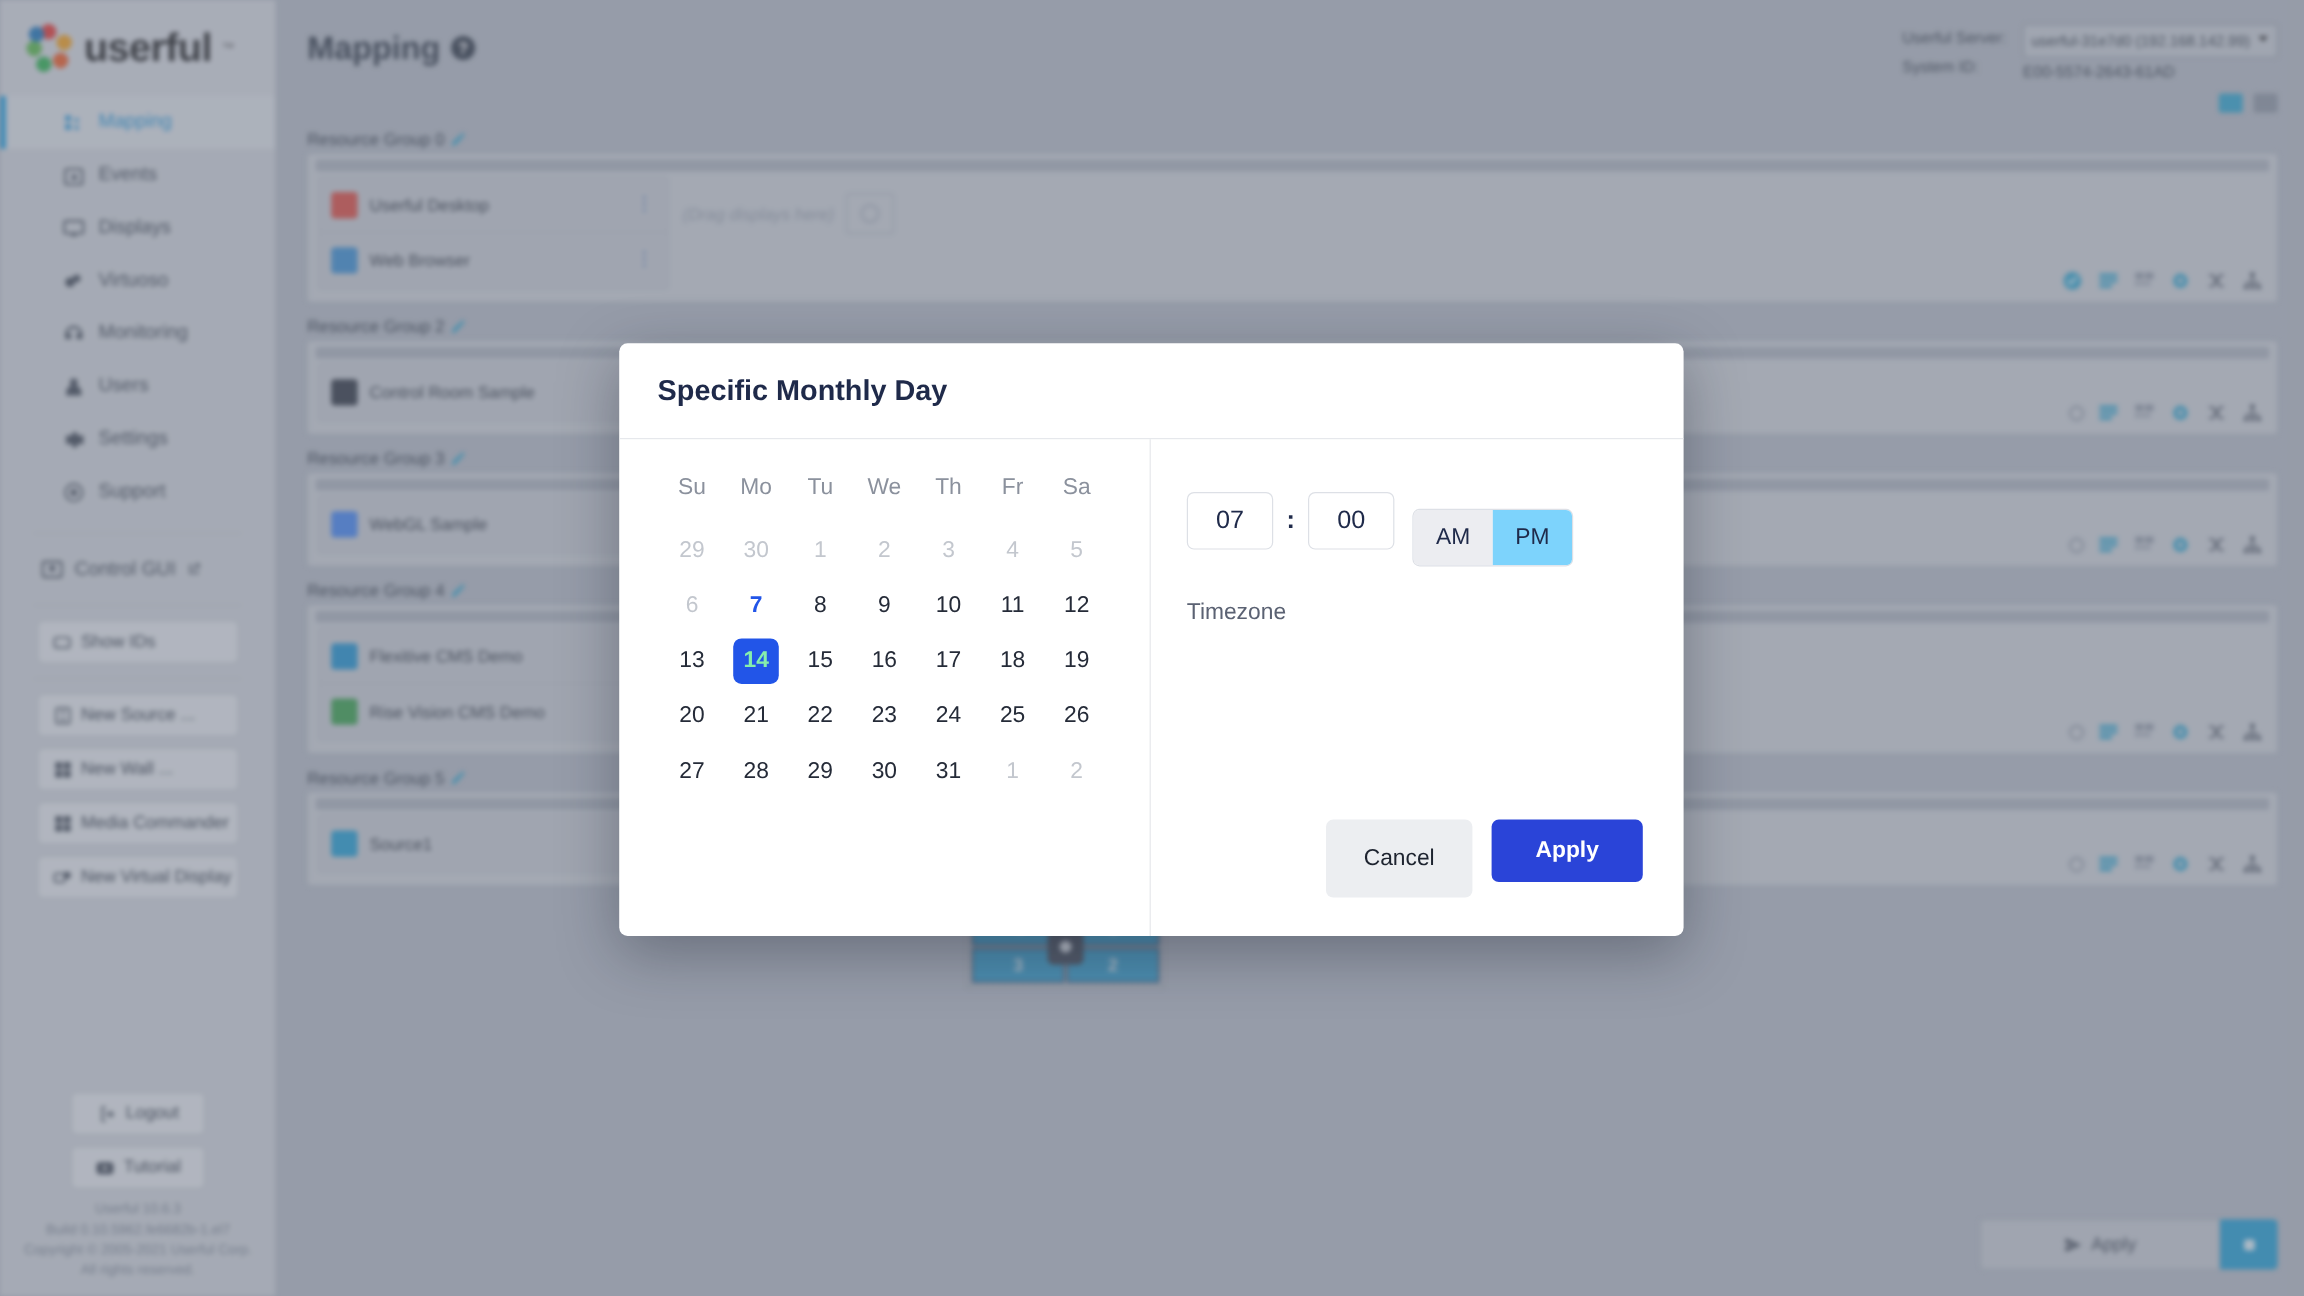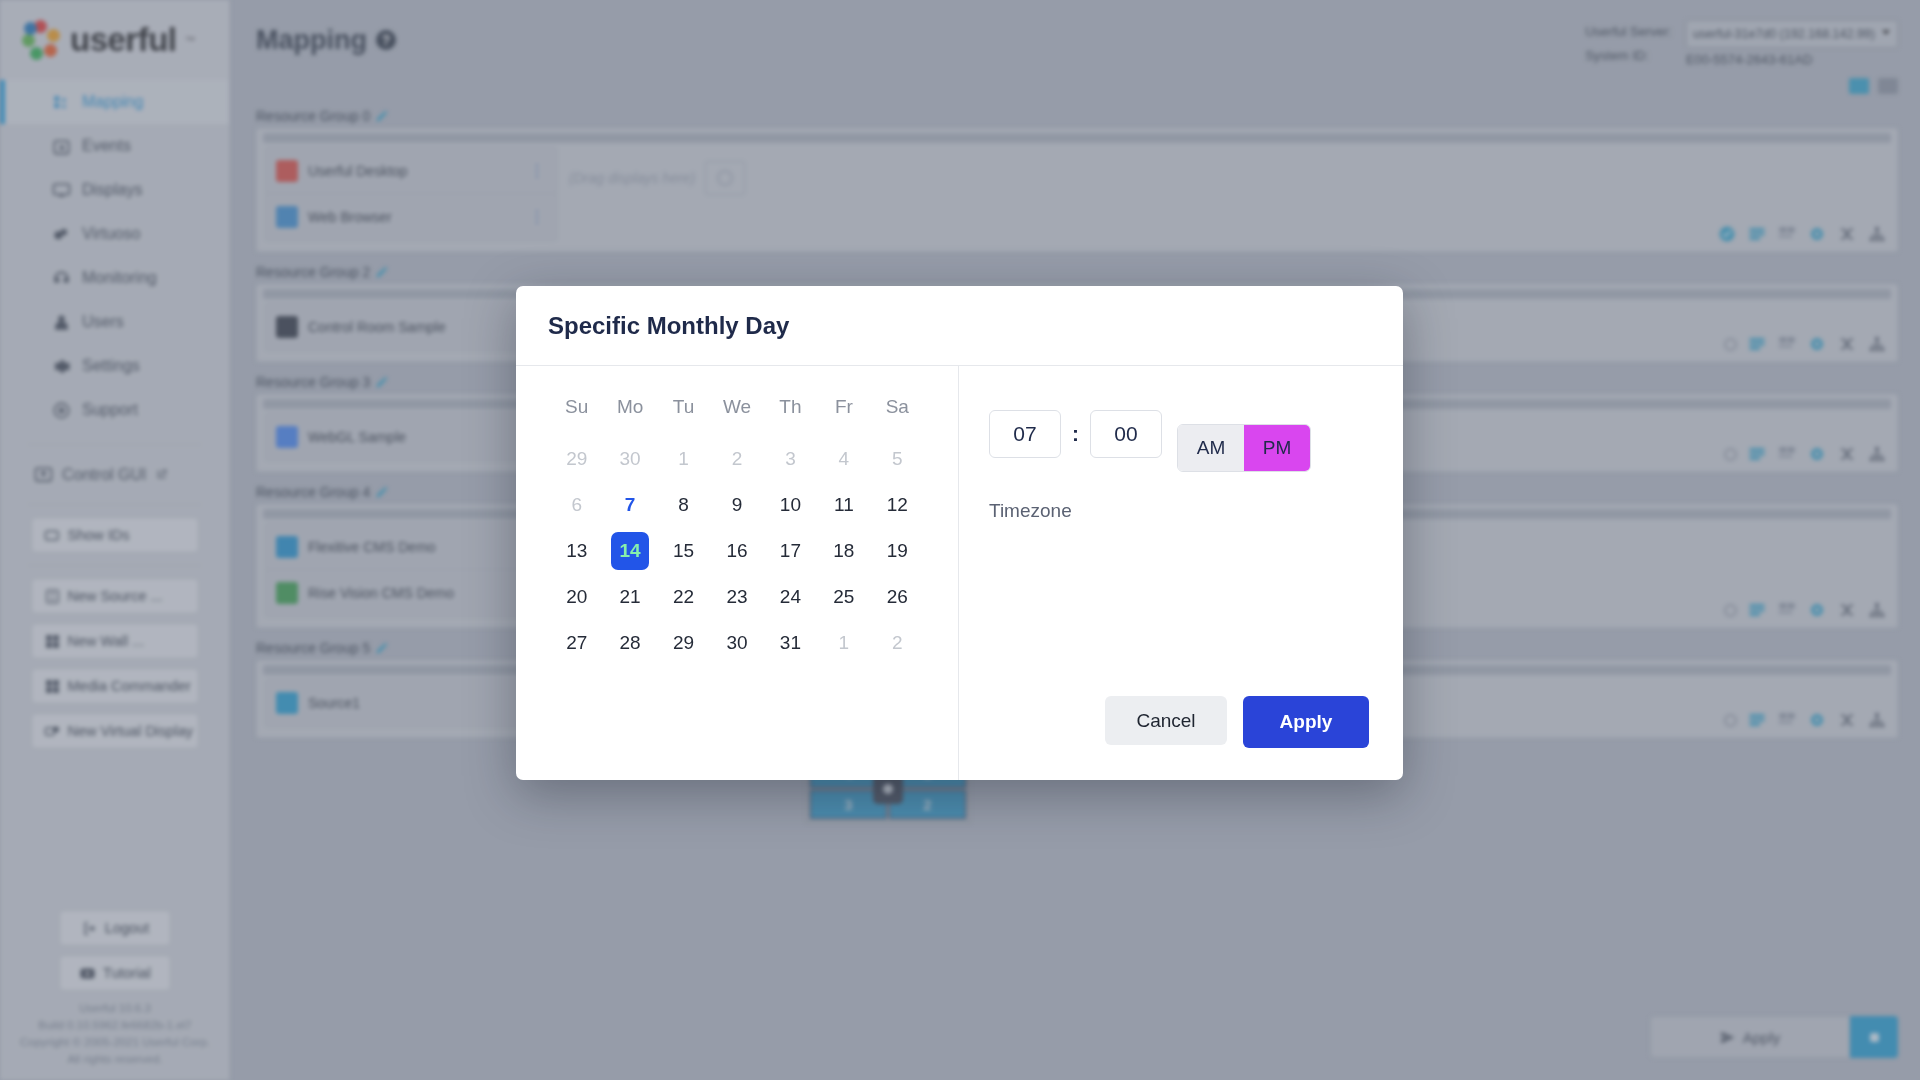--- a/index.html
+++ b/index.html
@@ -183,32 +183,32 @@
   .field-label { font-size: 19px; color:#5b6273; margin-bottom: 12px; }
   .time-row { display:flex; align-items:center; gap: 9px; margin-bottom: 28px; }
   .time-box {
     width: 72px; height: 48px; border:1px solid #dde0e6; border-radius:6px;
     display:flex;align-items:center;justify-content:center;
     font-size: 21px; color:#1f2a4a; background:#fff;
   }
   .colon { font-size: 21px; color:#1f2a4a; font-weight:bold; padding: 0 2px;}
   .ampm { display:flex; border:1px solid #dde0e6; border-radius:6px; overflow:hidden; margin-left: 6px; margin-top: 28px;}
   .ampm div { width: 66px; height: 46px; display:flex;align-items:center;justify-content:center;
-    font-size: 19px; color:#1f2a4a; background:#d946ef; }
+    font-size: 19px; color:#1f2a4a; background:#7dd3fc; }
   .ampm div.on { background:#ecedf1; }
   .tz-select {
     width: 346px; height: 50px; border:1px solid #dde0e6; border-radius:6px;
     display:flex; align-items:center; padding: 0 16px; font-size: 19px; color:#1f2a4a;
     background:#fff;
   }
   .chev { margin-left:auto; width:22px;height:22px;color:#1f2a4a;}
   .chev svg{width:100%;height:100%;fill:none;stroke:currentColor;stroke-width:2.4;}
   .modal-actions { position:absolute; right: 34px; bottom: 32px; display:flex; gap: 16px; }
   .btn-cancel {
-    min-width: 122px; height: 49px; background:#eceef1; border:none; border-radius:6px;
+    min-width: 122px; height: 65px; background:#eceef1; border:none; border-radius:6px;
     font-size: 19px; color:#1e2430; font-family:"Liberation Sans", sans-serif;text-align:center;
   }
   .btn-apply {
     min-width: 126px; height: 52px; background:#2a44d8; border:none; border-radius:6px;
     font-size: 19px; color:#fff; font-weight:bold; font-family:"Liberation Sans", sans-serif;
   }
 </style>
 </head>
 <body>
 

